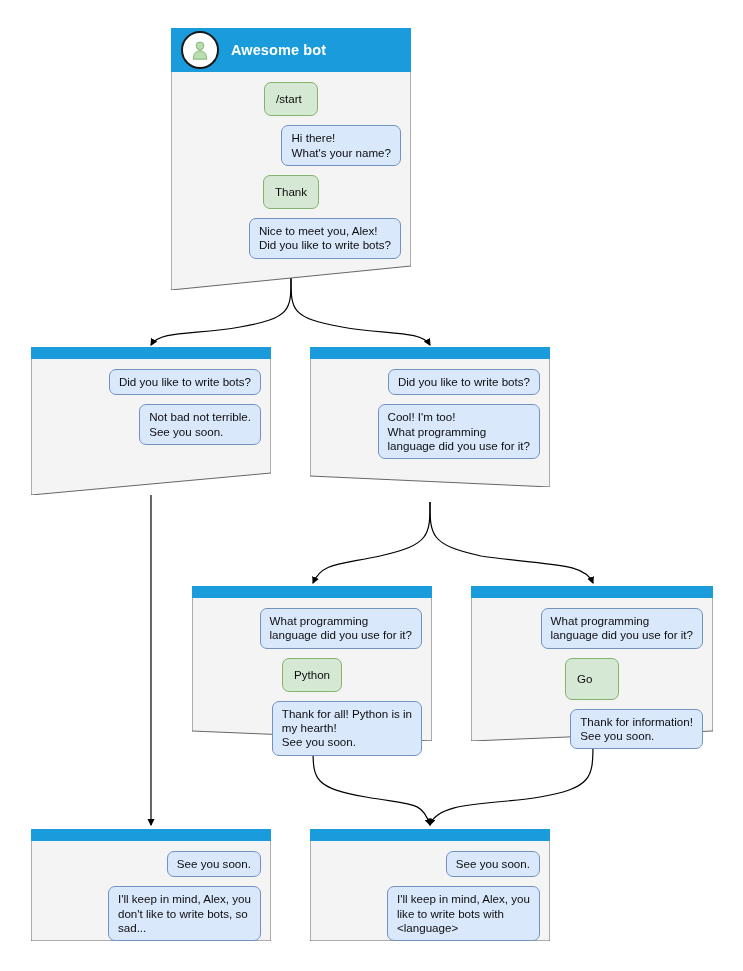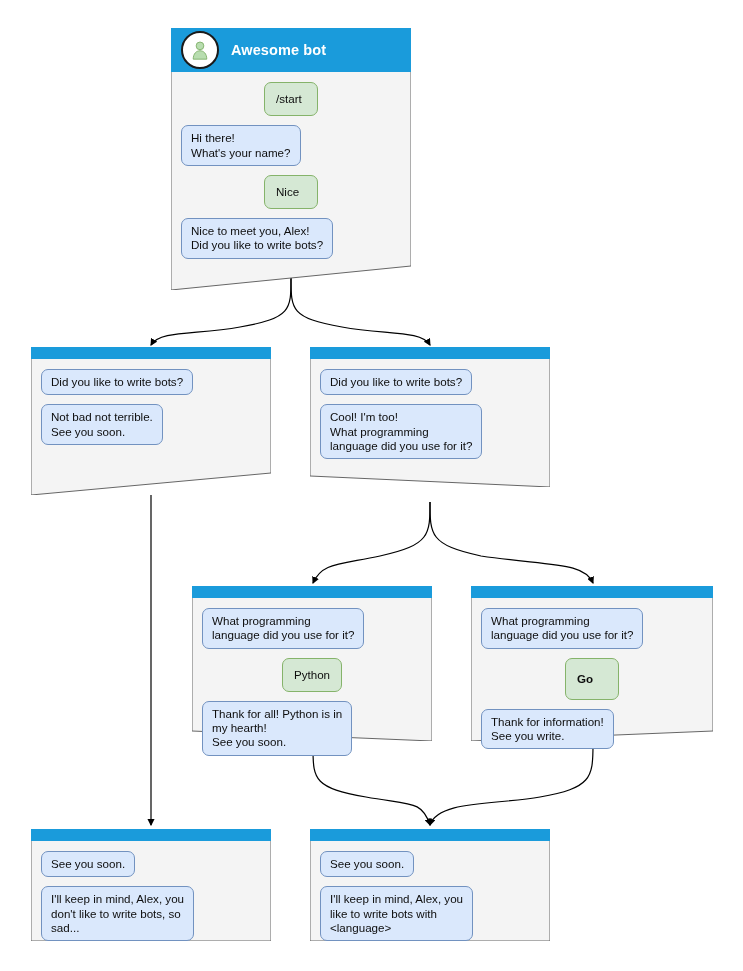--- a/index.html
+++ b/index.html
@@ -88,21 +88,21 @@
   .chat-area {
     position: relative;
     padding: 10px 10px 0 10px;
     box-sizing: border-box;
     z-index: 3;
   }
   .msg-row {
     display: flex;
     margin-bottom: 9px;
   }
-  .msg-row.left  { justify-content: flex-start; }
+  .msg-row.left  { justify-content: flex-end; }
   .msg-row.right { justify-content: center; }
 
   .bubble {
     border-radius: 7px;
     padding: 5px 9px;
     font-size: 11.6px;
     line-height: 14.3px;
     color: #0d0d0d;
     white-space: pre-line;
     box-sizing: border-box;
@@ -112,21 +112,21 @@
     background: #dae8fc;
     border: 1px solid #7292c0;
   }
   .bubble.user {
     background: #d5e8d4;
     border: 1px solid #85b36a;
     min-width: 54px;
     text-align: left;
     padding: 9px 11px;
   }
-  .bubble.user.tall { padding: 13px 11px; font-weight: bold; }
+  .bubble.user.tall { padding: 13px 11px; }
 </style>
 </head>
 <body>
 
 <div id="canvas">
 
   <svg id="edges" viewBox="0 0 743 971">
     <defs>
       <marker id="arrow" viewBox="0 0 10 10" refX="8.5" refY="5" markerWidth="6" markerHeight="6" orient="auto-start-reverse">
         <path d="M 0 0 L 10 5 L 0 10 z" fill="#000000"></path>
@@ -164,21 +164,21 @@
       </div>
       <div class="chat-area">
         <div class="msg-row right">
           <div class="bubble user">/start</div>
         </div>
         <div class="msg-row left">
           <div class="bubble bot">Hi there!
 What's your name?</div>
         </div>
         <div class="msg-row right">
-          <div class="bubble user">Nice</div>
+          <div class="bubble user">Thank</div>
         </div>
         <div class="msg-row left">
           <div class="bubble bot">Nice to meet you, Alex!
 Did you like to write bots?</div>
         </div>
       </div>
     </div>
   </div>
 
   <div class="node" style="left:31px; top:347px; width:240px; height:148px;">
@@ -250,21 +250,21 @@
       <div class="chat-area">
         <div class="msg-row left">
           <div class="bubble bot">What programming
 language did you use for it?</div>
         </div>
         <div class="msg-row right">
           <div class="bubble user tall">Go</div>
         </div>
         <div class="msg-row left">
           <div class="bubble bot">Thank for information!
-See you write.</div>
+See you soon.</div>
         </div>
       </div>
     </div>
   </div>
 
   <div class="node" style="left:31px; top:829px; width:240px; height:112px;">
     <svg class="node-skew" viewBox="0 0 240 112" preserveAspectRatio="none">
       <path d="M 0 0 L 240 0 L 240 112 L 0 112 Z" fill="#f4f4f4" stroke="#666666" stroke-width="1"></path>
     </svg>
     <div class="node-content">

